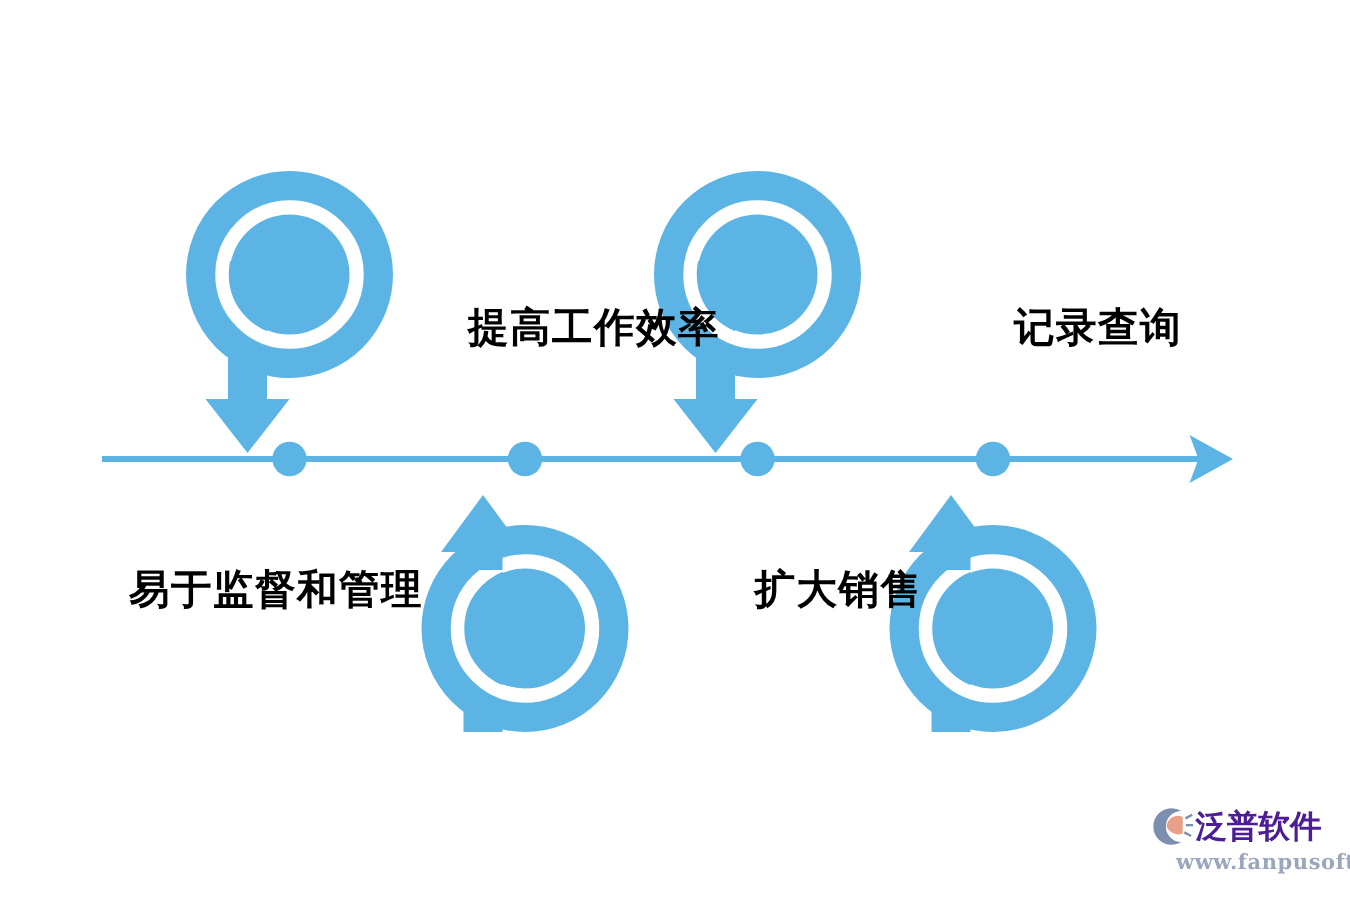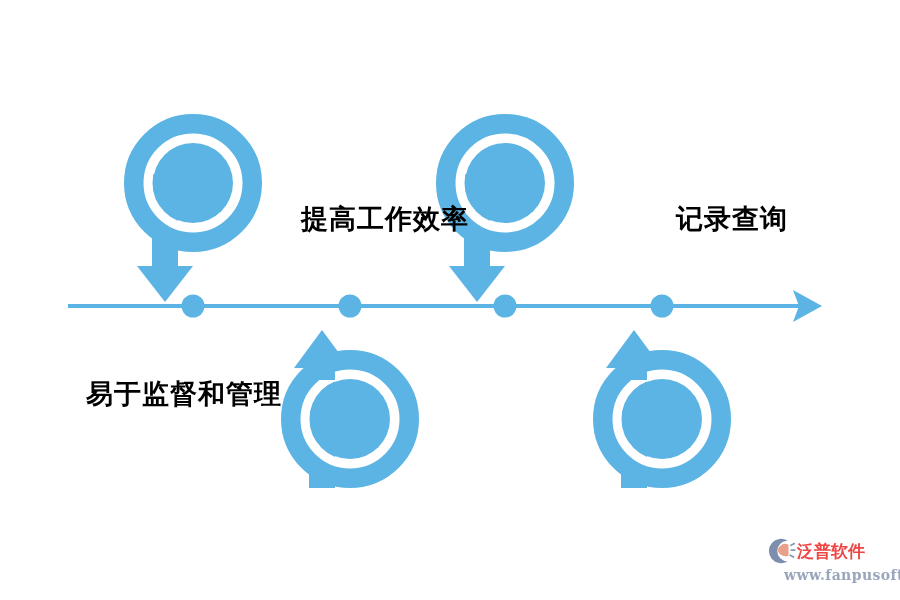--- a/index.html
+++ b/index.html
@@ -28,21 +28,21 @@
   .node-label {
     position: absolute;
     font-family: "DejaVu Sans", "Liberation Sans", sans-serif;
     font-size: 27px;
     font-weight: 700;
     color: #000000;
     white-space: nowrap;
     letter-spacing: 1px;
     line-height: 1;
   }
-  .label-top-1 { left: 301px; top: 205px; }
+  .label-top-1 { left: 312px; top: 205px; }
   .label-top-2 { left: 676px; top: 205px; }
   .label-bot-1 { left: 86px;  top: 380px; }
   .label-bot-2 { left: 503px; top: 380px; }
 
   #watermark {
     position: absolute;
     left: 766px;
     top: 536px;
     width: 128px;
     height: 48px;
@@ -54,23 +54,23 @@
     display: flex;
     align-items: center;
   }
   .wm-mark {
     width: 30px;
     height: 30px;
     flex: 0 0 30px;
   }
   .wm-name {
     font-family: "DejaVu Sans", "Liberation Sans", sans-serif;
-    font-size: 17px;
+    font-size: 21px;
     font-weight: 700;
-    color: #ef4444;
+    color: #4c1d95;
     letter-spacing: 0px;
     line-height: 1;
     margin-left: 1px;
   }
   .wm-url {
     font-family: "DejaVu Serif", "Liberation Serif", serif;
     font-size: 14px;
     font-weight: 700;
     color: #9aa6bd;
     letter-spacing: 0.4px;
@@ -132,20 +132,21 @@
       <circle cx="662" cy="306" r="11.5" fill="#5bb4e4"></circle>
     </g>
   </svg>
 
   <div class="node-label label-top-1">提高工作效率</div>
 
   <div class="node-label label-top-2">记录查询</div>
 
   <div class="node-label label-bot-1">易于监督和管理</div>
 
+  <div class="node-label label-bot-2">扩大销售</div>
 
   <div id="watermark">
     <div class="wm-row">
       <svg class="wm-mark" viewBox="0 0 32 32">
         <path d="M23 5 A13 13 0 1 0 23 27 A10.5 10.5 0 1 1 23 5 Z" fill="#7d8fae"></path>
         <path d="M12.5 16 A8 8 0 0 1 24 9.2 L24 21 A9 9 0 0 1 12.5 16 Z" fill="#e8a189"></path>
         <rect x="25.5" y="9.5" width="5.5" height="1.7" transform="rotate(-28 25.5 9.5)" fill="#7d8fae"></rect>
         <rect x="26.2" y="14.2" width="5.2" height="1.7" fill="#7d8fae"></rect>
         <rect x="25.5" y="19.4" width="5.5" height="1.7" transform="rotate(28 25.5 19.4)" fill="#7d8fae"></rect>
       </svg>

